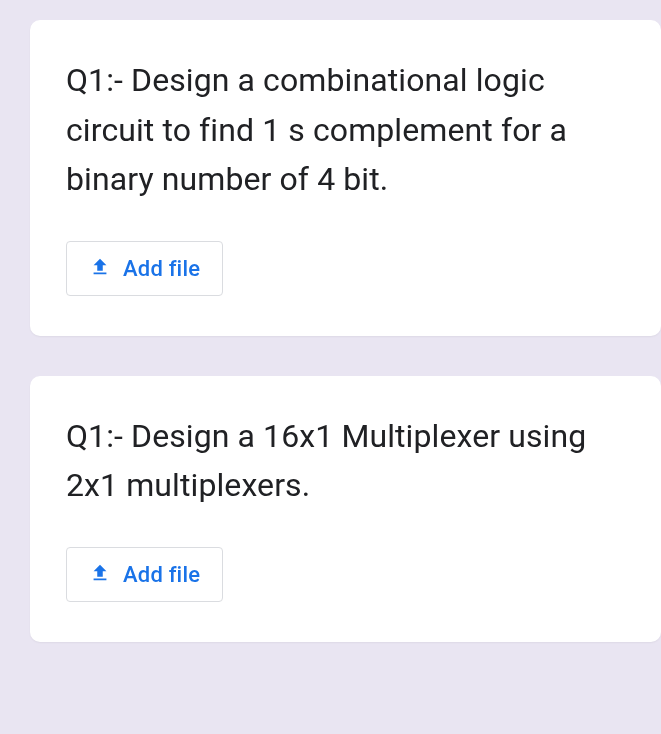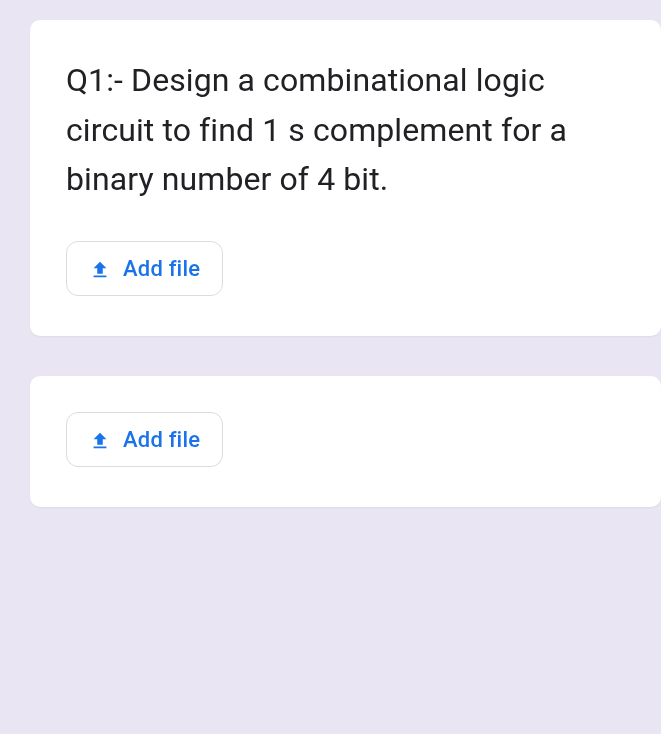--- a/index.html
+++ b/index.html
@@ -25,25 +25,25 @@
     .question-text {
       font-size: 32px;
       line-height: 1.55;
       color: #202124;
       font-weight: 400;
       letter-spacing: 0.1px;
       margin-bottom: 36px;
     }
     .add-file-btn {
       display: inline-flex;
-      align-items: flex-end;
+      align-items: flex-start;
       gap: 12px;
       background-color: #ffffff;
       border: 1px solid #dadce0;
-      border-radius: 12px;
+      border-radius: 4px;
       padding: 14px 22px;
       cursor: pointer;
       font-family: inherit;
     }
     .upload-icon {
       width: 22px;
       height: 22px;
       flex-shrink: 0;
     }
     .upload-icon svg {
@@ -67,20 +67,21 @@
     <span class="upload-icon">
       <svg viewBox="0 0 24 24">
           <path d="M9 16h6v-6h4l-7-7-7 7h4v6zm-4 2h14v2H5v-2z"></path>
         </svg>
     </span>
     <span class="btn-label">Add file</span>
   </button>
 </div>
 
 <div class="card">
+  <div class="question-text">Q1:- Design a 16x1 Multiplexer using 2x1 multiplexers.</div>
   <button class="add-file-btn">
     <span class="upload-icon">
       <svg viewBox="0 0 24 24">
           <path d="M9 16h6v-6h4l-7-7-7 7h4v6zm-4 2h14v2H5v-2z"></path>
         </svg>
     </span>
     <span class="btn-label">Add file</span>
   </button>
 </div>
 

